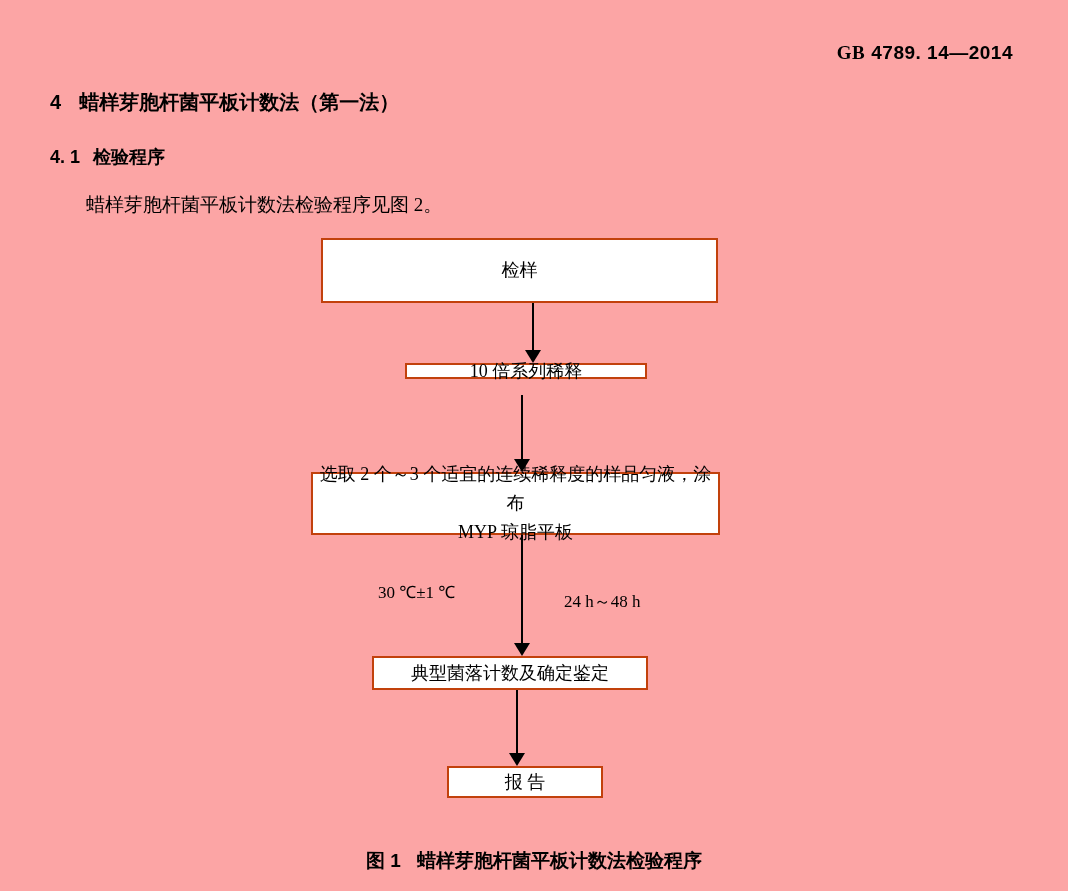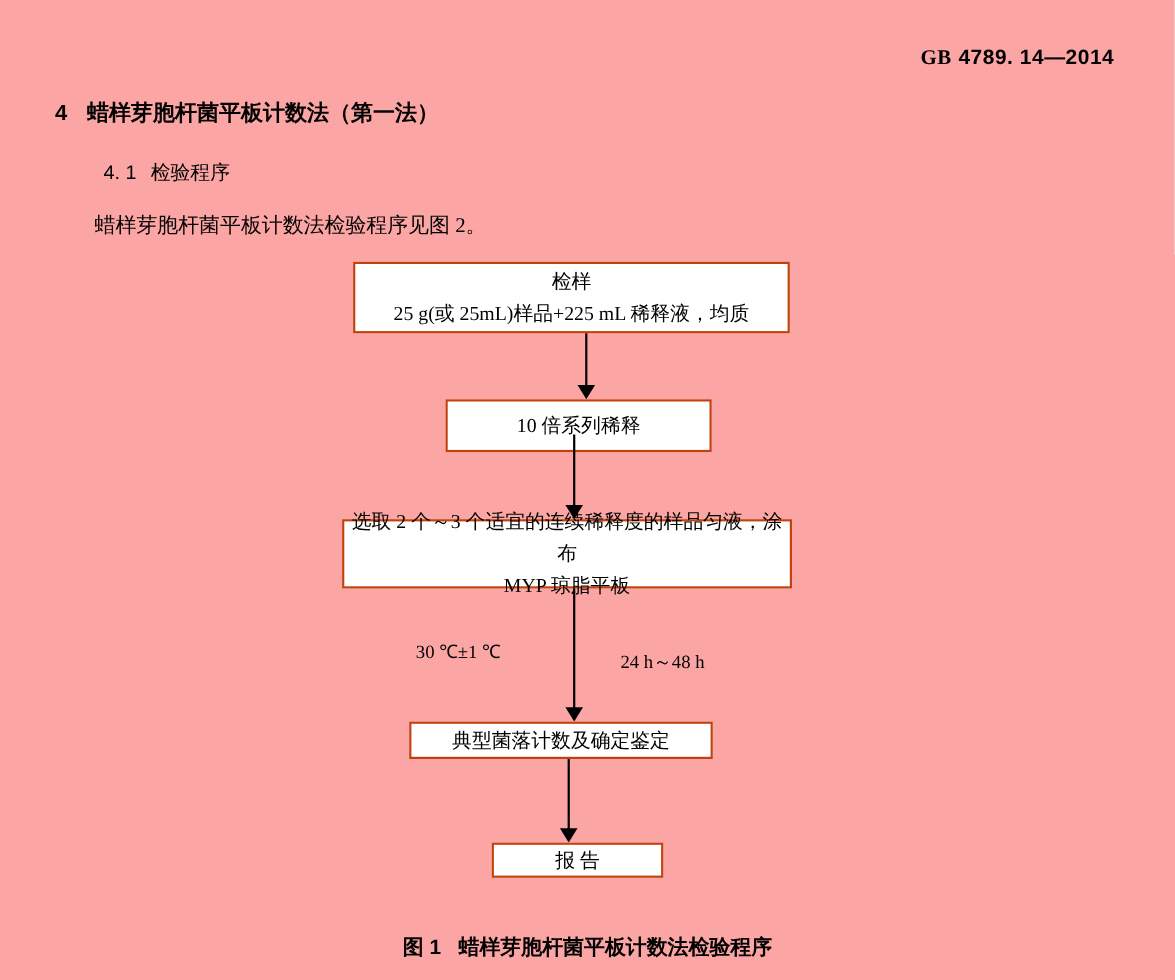--- a/index.html
+++ b/index.html
@@ -44,24 +44,23 @@
     font-size: 20px;
     white-space: nowrap;
   }
   .section-heading .num { margin-right: 18px; }
 
   .subsection-heading {
     position: absolute;
     left: 50px;
     top: 145px;
     font-family: "Liberation Sans", sans-serif;
-    font-weight: normal;
+    font-weight: bold;
     font-size: 18px;
     white-space: nowrap;
-    margin-left: 44px;
   }
   .subsection-heading .num { margin-right: 13px; }
 
   .intro-paragraph {
     position: absolute;
     left: 86px;
     top: 192px;
     font-size: 19px;
     white-space: nowrap;
   }
@@ -74,21 +73,21 @@
     box-sizing: border-box;
     display: flex;
     flex-direction: column;
     align-items: center;
     justify-content: center;
     text-align: center;
     font-size: 18px;
     line-height: 29px;
   }
   .box-sampling { left: 321px; top: 238px; width: 397px; height: 65px; }
-  .box-dilution { left: 405px; top: 363px; width: 242px; height: 48px; }
+  .box-dilution { left: 405px; top: 363px; width: 242px; height: 16px; }
   .box-plating  { left: 311px; top: 472px; width: 409px; height: 63px; }
   .box-counting { left: 372px; top: 656px; width: 276px; height: 34px; }
   .box-report   { left: 447px; top: 766px; width: 156px; height: 32px; }
 
   
   .arrow {
     position: absolute;
     width: 16px;
   }
   .arrow .stem {
@@ -154,21 +153,20 @@
   <div class="subsection-heading">
     <span class="num">4. 1</span><span>检验程序</span>
   </div>
 
   <div class="intro-paragraph">蜡样芽胞杆菌平板计数法检验程序见图 2。</div>
 
   <div>
 
     <div class="flow-box box-sampling">
       <div>检样</div>
-      <div>25 g(或 25mL)样品+225 mL 稀释液，均质</div>
     </div>
 
     <div class="arrow arrow-1">
       <div class="stem"></div>
       <div class="head"></div>
     </div>
 
     <div class="flow-box box-dilution">
       <div>10 倍系列稀释</div>
     </div>

